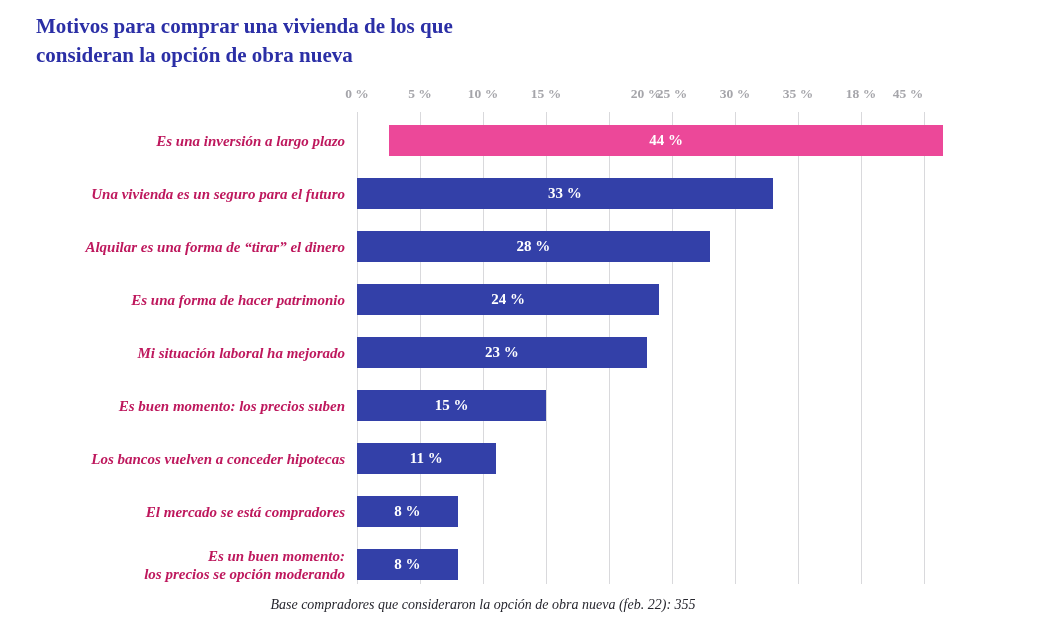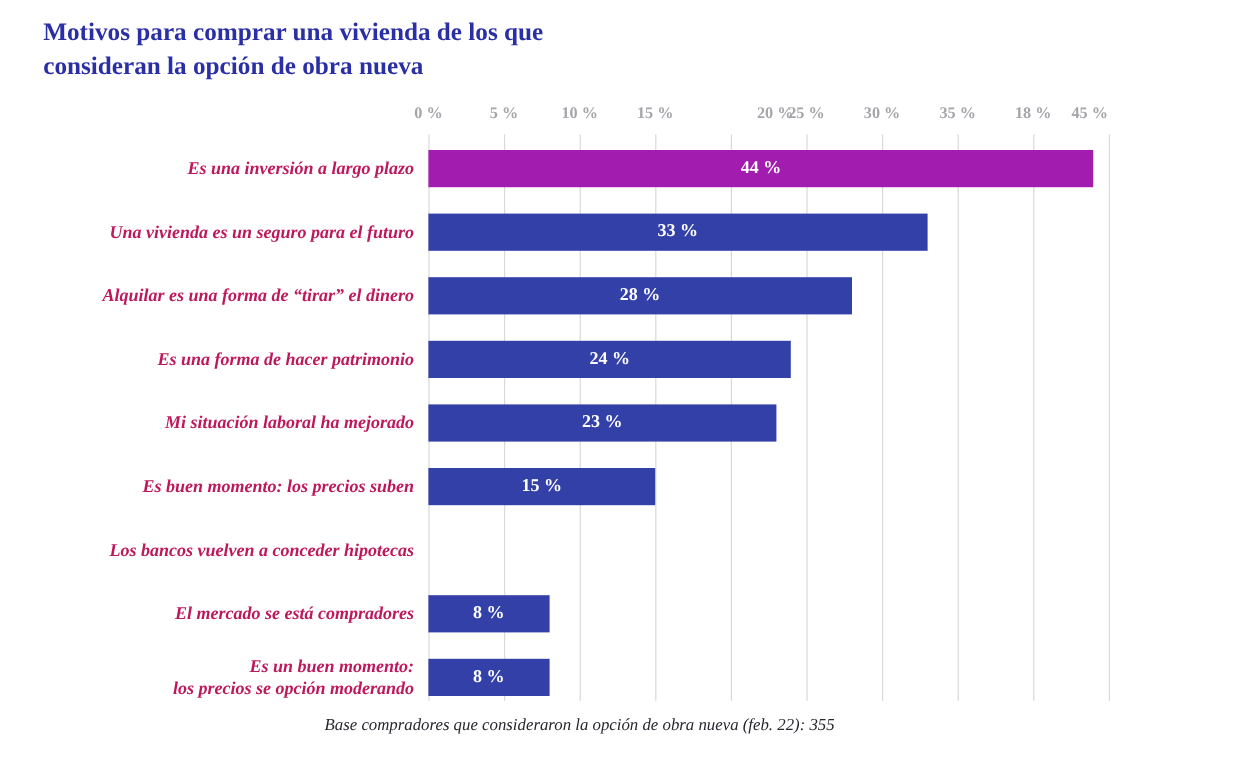--- a/index.html
+++ b/index.html
@@ -135,21 +135,21 @@
       <div class="gridline" style="left: 378px;"></div>
       <div class="gridline" style="left: 441px;"></div>
       <div class="gridline" style="left: 504px;"></div>
       <div class="gridline" style="left: 567px;"></div>
       <div class="gridline" style="left: 630px;"></div>
     </div>
 
   <div class="rows-layer">
 
     <div class="row-label" style="top: 0px;">Es una inversión a largo plazo</div>
-    <div class="bar" style="top: 0px; height: 31px; width: 554.4px; background: #a21caf;">
+    <div class="bar" style="top: 0px; height: 31px; width: 554.4px; background: #ec4899; margin-left: 32px;">
       <span class="bar-value">44 %</span>
     </div>
 
     <div class="row-label" style="top: 53px;">Una vivienda es un seguro para el futuro</div>
     <div class="bar" style="top: 53px; height: 31px; width: 415.8px; background: rgb(51, 64, 168);">
       <span class="bar-value">33 %</span>
     </div>
 
     <div class="row-label" style="top: 106px;">Alquilar es una forma de “tirar” el dinero</div>
     <div class="bar" style="top: 106px; height: 31px; width: 352.8px; background: rgb(51, 64, 168);">
@@ -165,20 +165,23 @@
     <div class="bar" style="top: 212px; height: 31px; width: 289.8px; background: rgb(51, 64, 168);">
       <span class="bar-value">23 %</span>
     </div>
 
     <div class="row-label" style="top: 265px;">Es buen momento: los precios suben</div>
     <div class="bar" style="top: 265px; height: 31px; width: 189px; background: rgb(51, 64, 168);">
       <span class="bar-value">15 %</span>
     </div>
 
     <div class="row-label" style="top: 318px;">Los bancos vuelven a conceder hipotecas</div>
+    <div class="bar" style="top: 318px; height: 31px; width: 138.6px; background: rgb(51, 64, 168);">
+      <span class="bar-value">11 %</span>
+    </div>
 
     <div class="row-label" style="top: 371px;">El mercado se está compradores</div>
     <div class="bar" style="top: 371px; height: 31px; width: 100.8px; background: rgb(51, 64, 168);">
       <span class="bar-value">8 %</span>
     </div>
 
     <div class="row-label" style="top: 424px;">Es un buen momento:
 los precios se opción moderando</div>
     <div class="bar" style="top: 424px; height: 31px; width: 100.8px; background: rgb(51, 64, 168);">
       <span class="bar-value">8 %</span>

